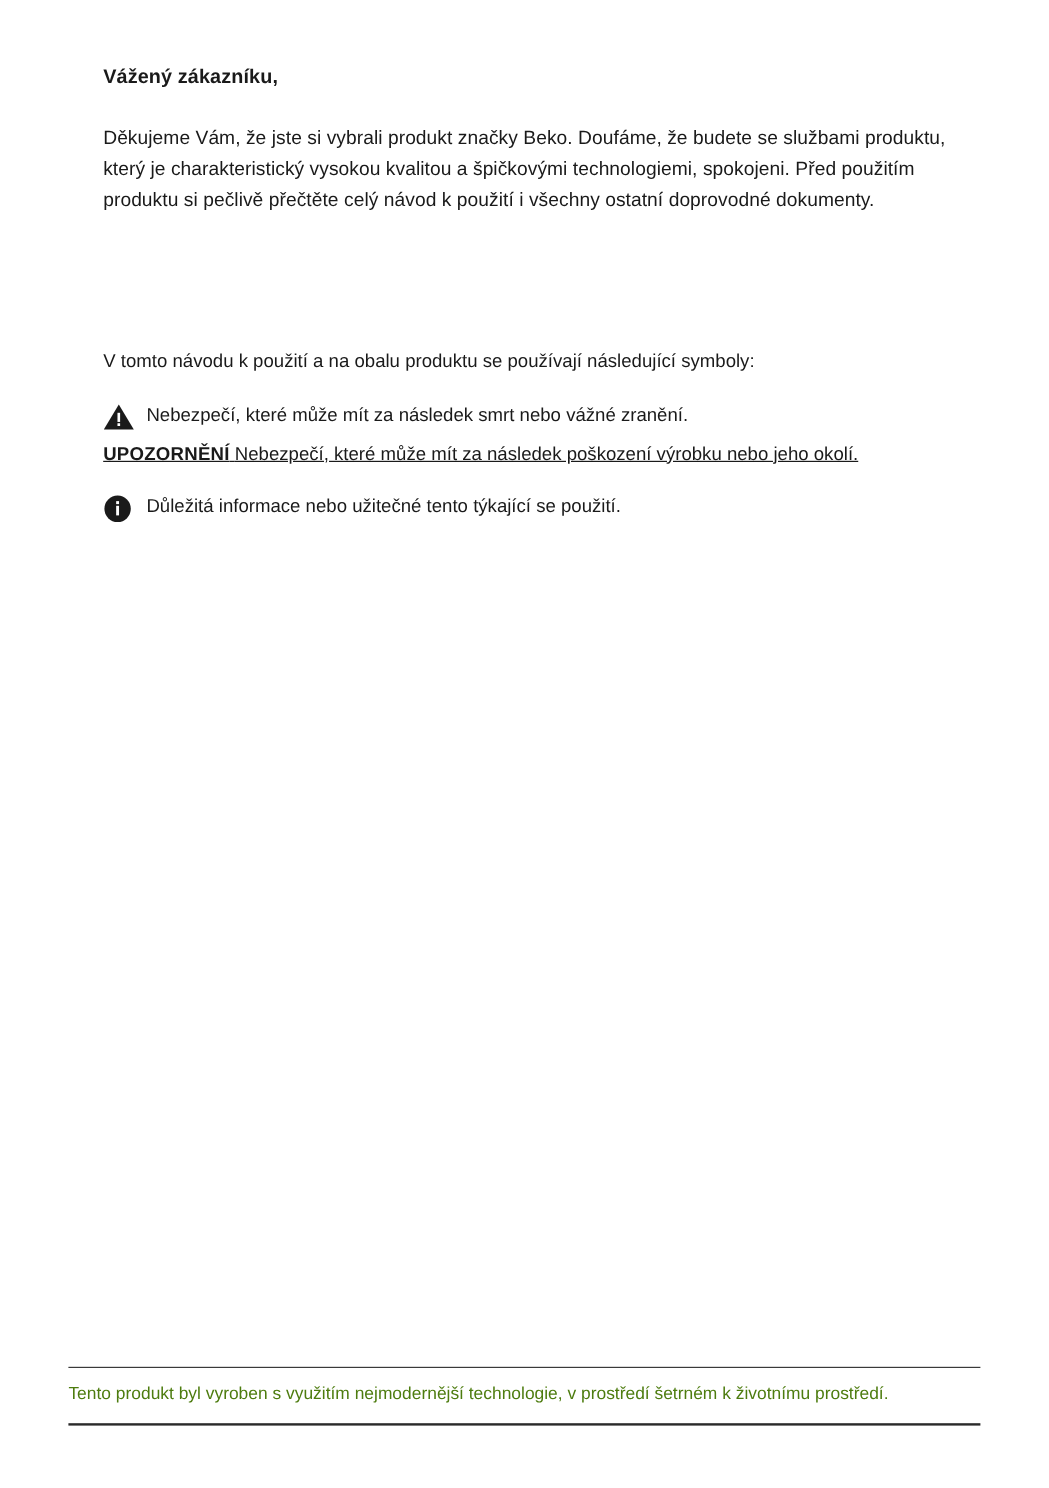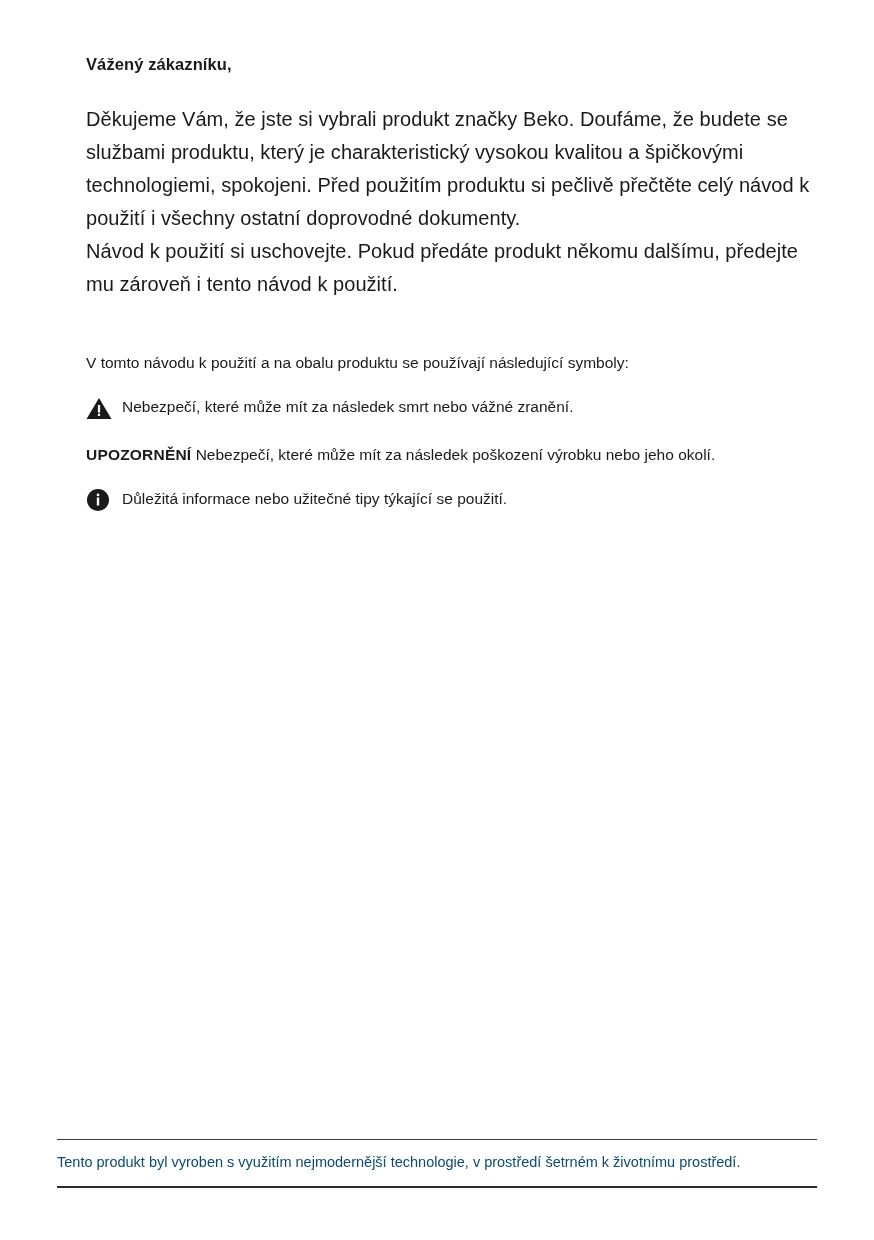--- a/index.html
+++ b/index.html
@@ -33,42 +33,43 @@
     font-weight: bold;
     line-height: 1.55;
     letter-spacing: 0.1px;
     margin: 0;
   }
   .heading .line2 {
     display: block;
   }
   .intro {
     margin-top: 25px;
-    font-size: 20px;
+    font-size: 16px;
     line-height: 1.65;
     letter-spacing: 0.05px;
   }
   .intro p {
     margin: 0;
   }
   .symbols-lead {
-    margin-top: 50px;
+    margin-top: 108px;
     font-size: 15.5px;
     line-height: 1.6;
   }
   .sym-row {
     display: flex;
-    align-items: flex-end;
+    align-items: flex-start;
     margin-top: 20px;
     font-size: 15.5px;
     line-height: 1.55;
   }
   .sym-row.caution {
-    margin-top: 24px;
+    margin-top: 8px;
     display: block;
+    text-decoration: underline;
   }
   .sym-icon {
     flex: 0 0 auto;
     width: 30px;
     margin-right: 6px;
     position: relative;
     top: 1px;
   }
   .sym-text {
     flex: 1 1 auto;
@@ -91,38 +92,37 @@
     width: 760px;
     border-top: 2px solid #2a2a2a;
   }
   .footer-text {
     position: absolute;
     left: 57px;
     top: 1152px;
     width: 770px;
     font-size: 14.5px;
     line-height: 1.4;
-    color: #0c4a6e;
+    color: #4d7c0f;
   }
   svg { display: block; }
 </style>
 </head>
 <body>
 
 <div class="page">
 
   <div class="content">
 
     <div class="heading">
       <span>Vážený zákazníku,</span>
     </div>
 
     <div class="intro">
       <p>Děkujeme Vám, že jste si vybrali produkt značky Beko. Doufáme, že budete se službami produktu, který je charakteristický vysokou kvalitou a špičkovými technologiemi, spokojeni. Před použitím produktu si pečlivě přečtěte celý návod k použití i všechny ostatní doprovodné dokumenty.</p>
-      <p>Návod k použití si uschovejte. Pokud předáte produkt někomu dalšímu, předejte mu zároveň i tento návod k použití.</p>
     </div>
 
     <div class="symbols-lead">V tomto návodu k použití a na obalu produktu se používají následující symboly:</div>
 
     <div class="sym-row">
       <span class="sym-icon">
         <svg width="26" height="23" viewBox="0 0 26 23" aria-hidden="true">
           <polygon points="13,1 25.5,22 0.5,22" fill="#1a1a1a"></polygon>
           <rect x="11.9" y="8" width="2.2" height="7.6" fill="#ffffff"></rect>
           <rect x="11.9" y="16.7" width="2.2" height="2.3" fill="#ffffff"></rect>
@@ -137,21 +137,21 @@
     </div>
 
     <div class="sym-row">
       <span class="sym-icon">
         <svg width="24" height="24" viewBox="0 0 24 24" aria-hidden="true">
           <circle cx="12" cy="12" r="11" fill="#1a1a1a"></circle>
           <rect x="10.8" y="9.5" width="2.4" height="8" fill="#ffffff"></rect>
           <rect x="10.8" y="5.6" width="2.4" height="2.5" fill="#ffffff"></rect>
         </svg>
       </span>
-      <span class="sym-text">Důležitá informace nebo užitečné tipy týkající se použití.</span>
+      <span class="sym-text">Důležitá informace nebo užitečné tento týkající se použití.</span>
     </div>
 
 
   </div>
 
   <div class="footer-rule"></div>
   <div class="footer-text">Tento produkt byl vyroben s využitím nejmodernější technologie, v prostředí šetrném k životnímu prostředí.</div>
   <div class="footer-rule2"></div>
 
 </div>

